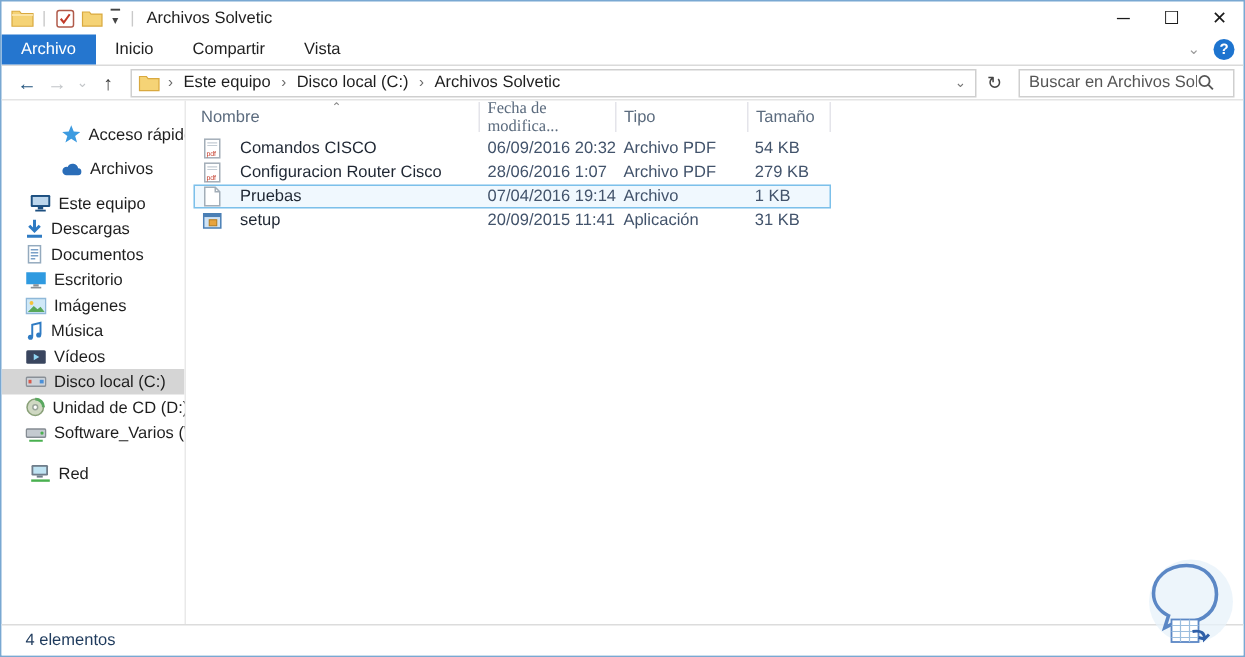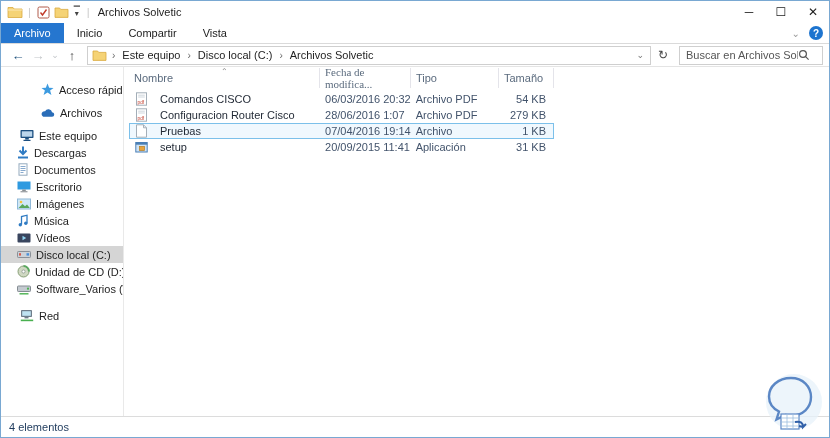--- a/index.html
+++ b/index.html
@@ -68,25 +68,25 @@
   .col-type { width:88px; }
   .col-size { width:55px; }
   .sort-caret { position:absolute; left:92px; top:-1px; color:#8a8a8a; font-size:8px; }
 
   .frow { display:flex; height:16px; align-items:center; border:1px solid transparent; width:425px; }
   .frow.selected { background:#f0f8fe; border:1px solid #7cc0ea; }
   .cell { padding-left:5px; white-space:nowrap; overflow:hidden; }
   .cell-name { width:191px; display:flex; align-items:center; gap:12px; color:#1f2733; }
   .cell-date { width:91px; color:#42536b; }
   .cell-type { width:88px; color:#42536b; }
-  .cell-size { width:55px; color:#42536b; text-align:right; padding-right:7px; }
+  .cell-size { width:55px; color:#42536b; text-align:left; padding-right:7px; }
 
   
   .statusbar { position:absolute; left:0; right:0; bottom:0; height:21px; border-top:1px solid #dcdcdc;
-               display:flex; align-items:center; padding-left:8px; color:#1e3a5c; background:#fff; }
+               display:flex; align-items:center; padding-left:16px; color:#1e3a5c; background:#fff; }
 
   
   .watermark { position:absolute; right:2px; bottom:1px; z-index:5; }
 </style>
 </head>
 <body>
 
 <div class="titlebar">
   <span class="qat-btn">
     <svg width="16" height="14" viewBox="0 0 16 14">
@@ -296,21 +296,21 @@
 
     <div class="frow">
       <div class="cell cell-name">
         <svg width="13" height="14" viewBox="0 0 13 14">
             <rect x="1.5" y="0.8" width="10" height="12.4" fill="#fff" stroke="#a3aeb8"></rect>
             <path d="M3.2 3.2 h6.6 M3.2 5 h6.6" stroke="#c3ccd4" stroke-width="0.8"></path>
             <text x="2.6" y="12" font-size="4.6" fill="#c23b2a" font-family="Liberation Sans, sans-serif">pdf</text>
           </svg>
         <span>Comandos CISCO</span>
       </div>
-      <div class="cell cell-date">06/03/2016 20:32</div>
+      <div class="cell cell-date">06/09/2016 20:32</div>
       <div class="cell cell-type">Archivo PDF</div>
       <div class="cell cell-size">54 KB</div>
     </div>
 
     <div class="frow">
       <div class="cell cell-name">
         <svg width="13" height="14" viewBox="0 0 13 14">
             <rect x="1.5" y="0.8" width="10" height="12.4" fill="#fff" stroke="#a3aeb8"></rect>
             <path d="M3.2 3.2 h6.6 M3.2 5 h6.6" stroke="#c3ccd4" stroke-width="0.8"></path>
             <text x="2.6" y="12" font-size="4.6" fill="#c23b2a" font-family="Liberation Sans, sans-serif">pdf</text>

